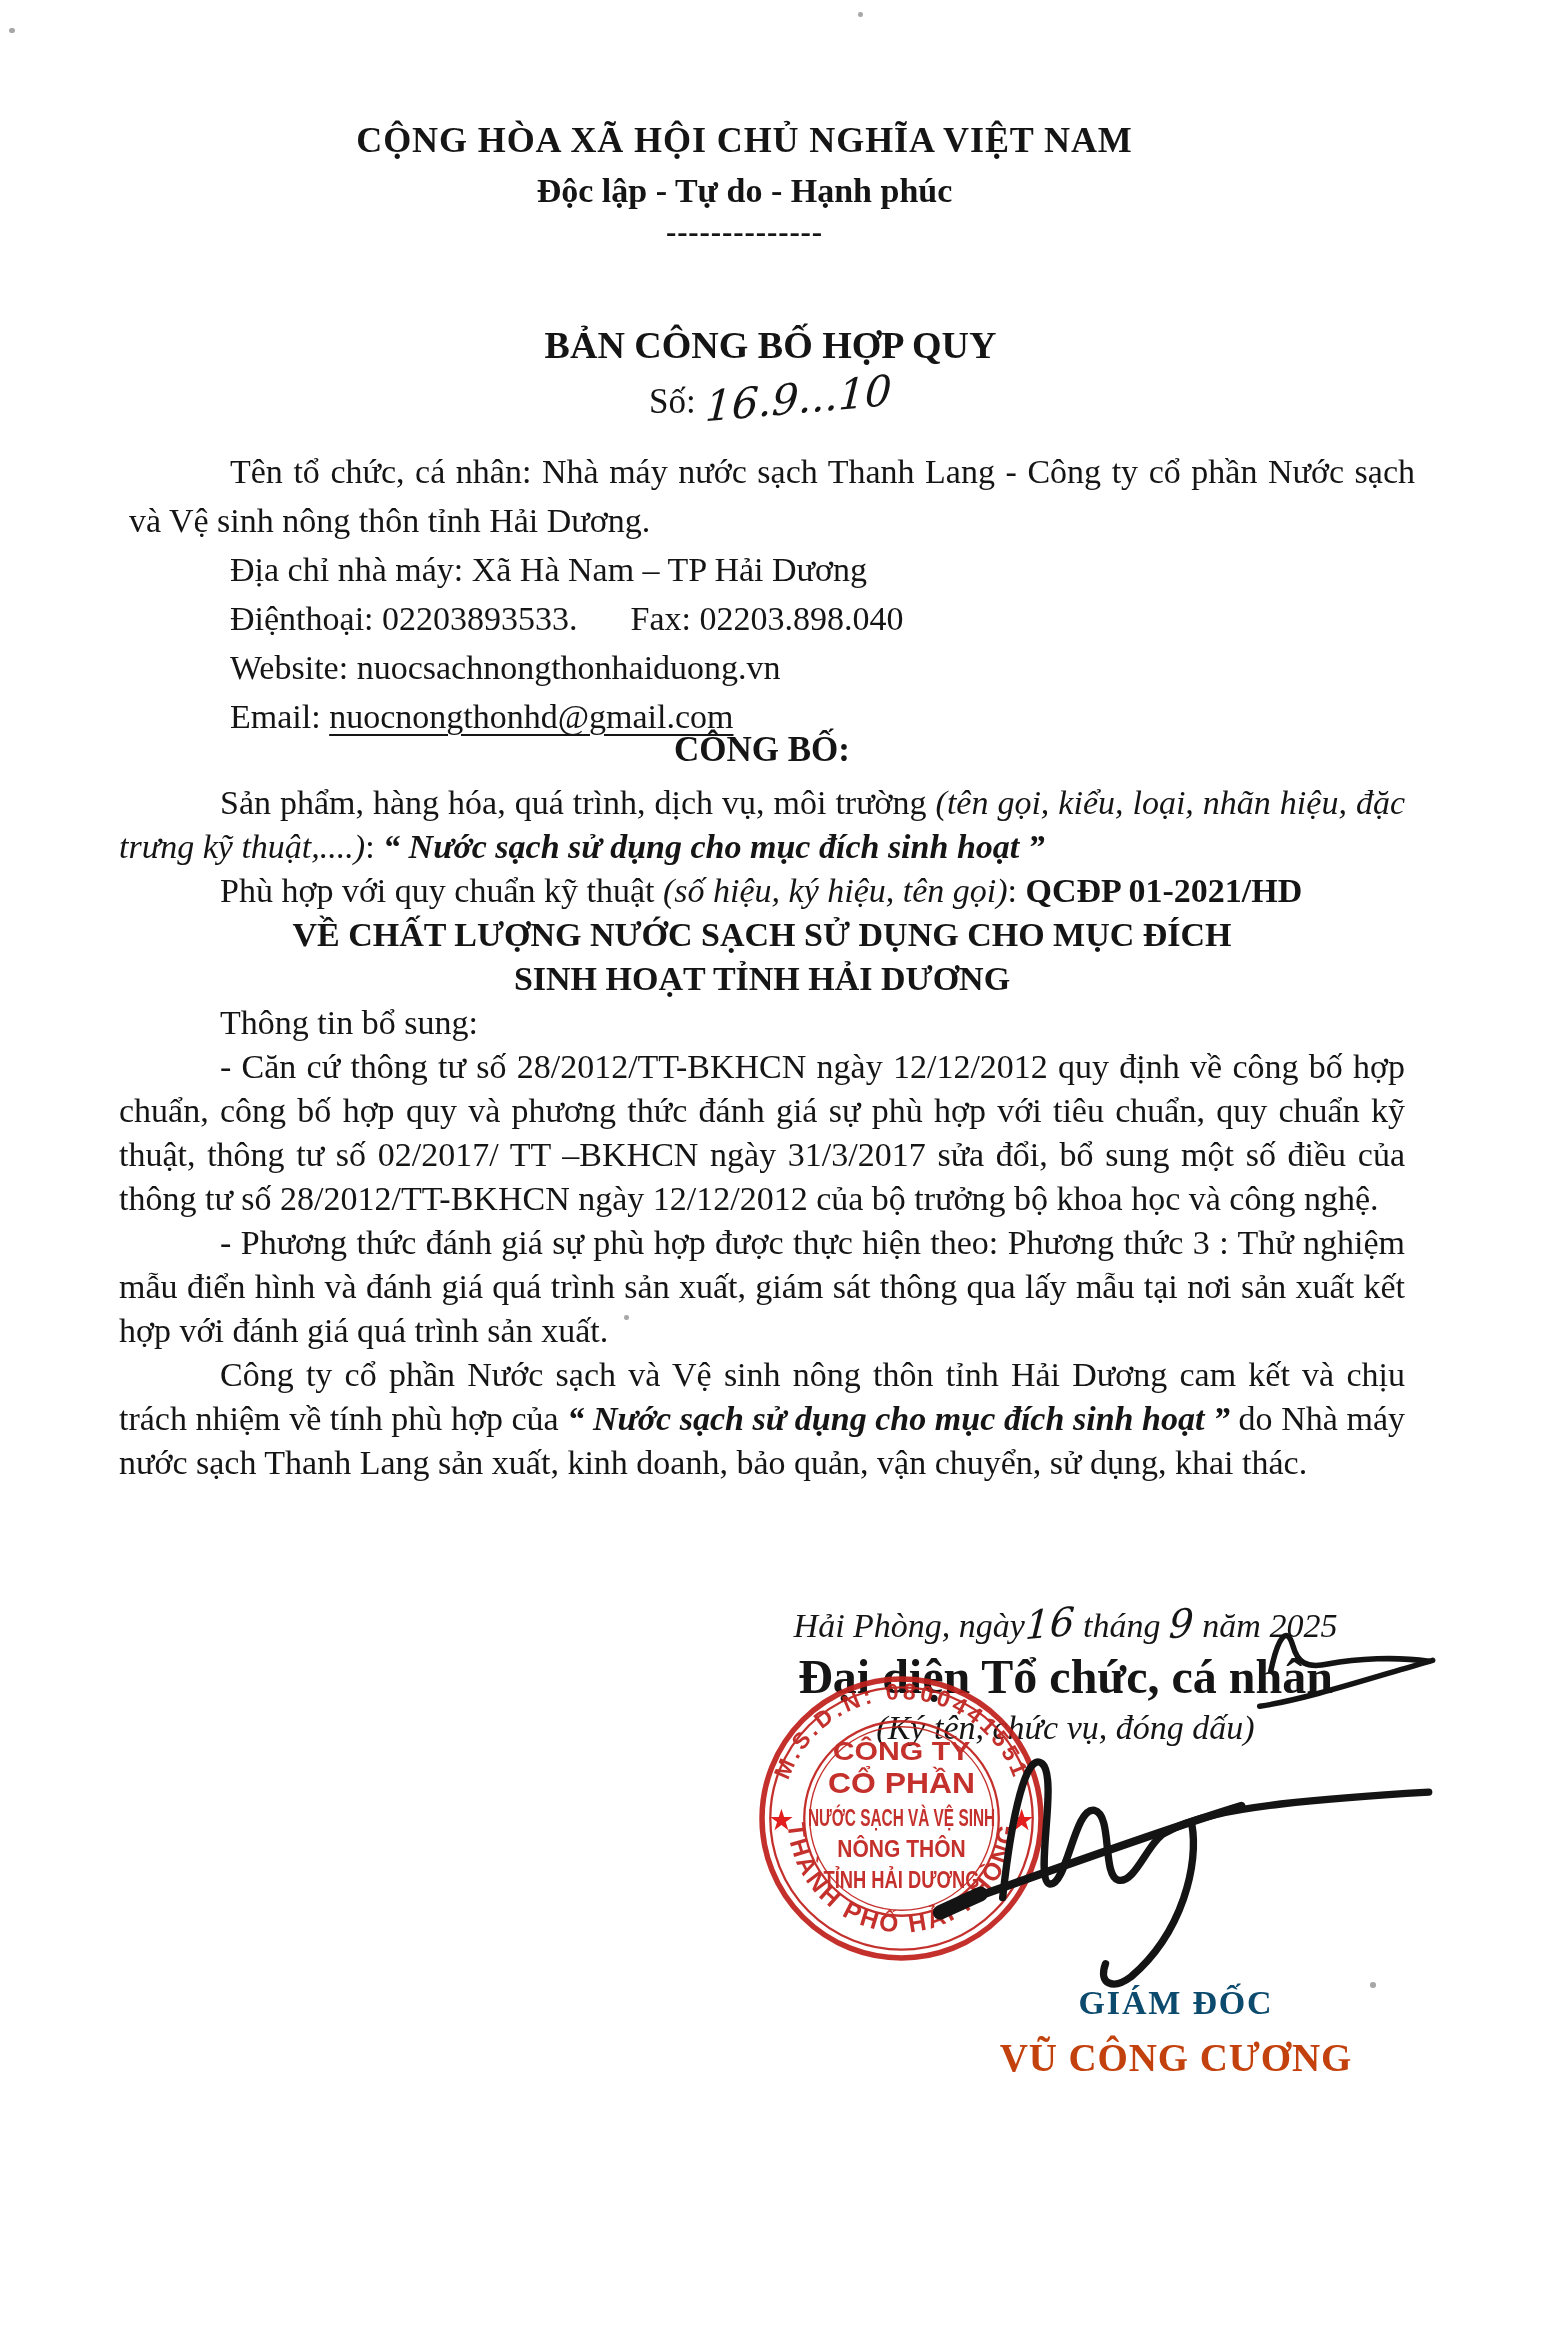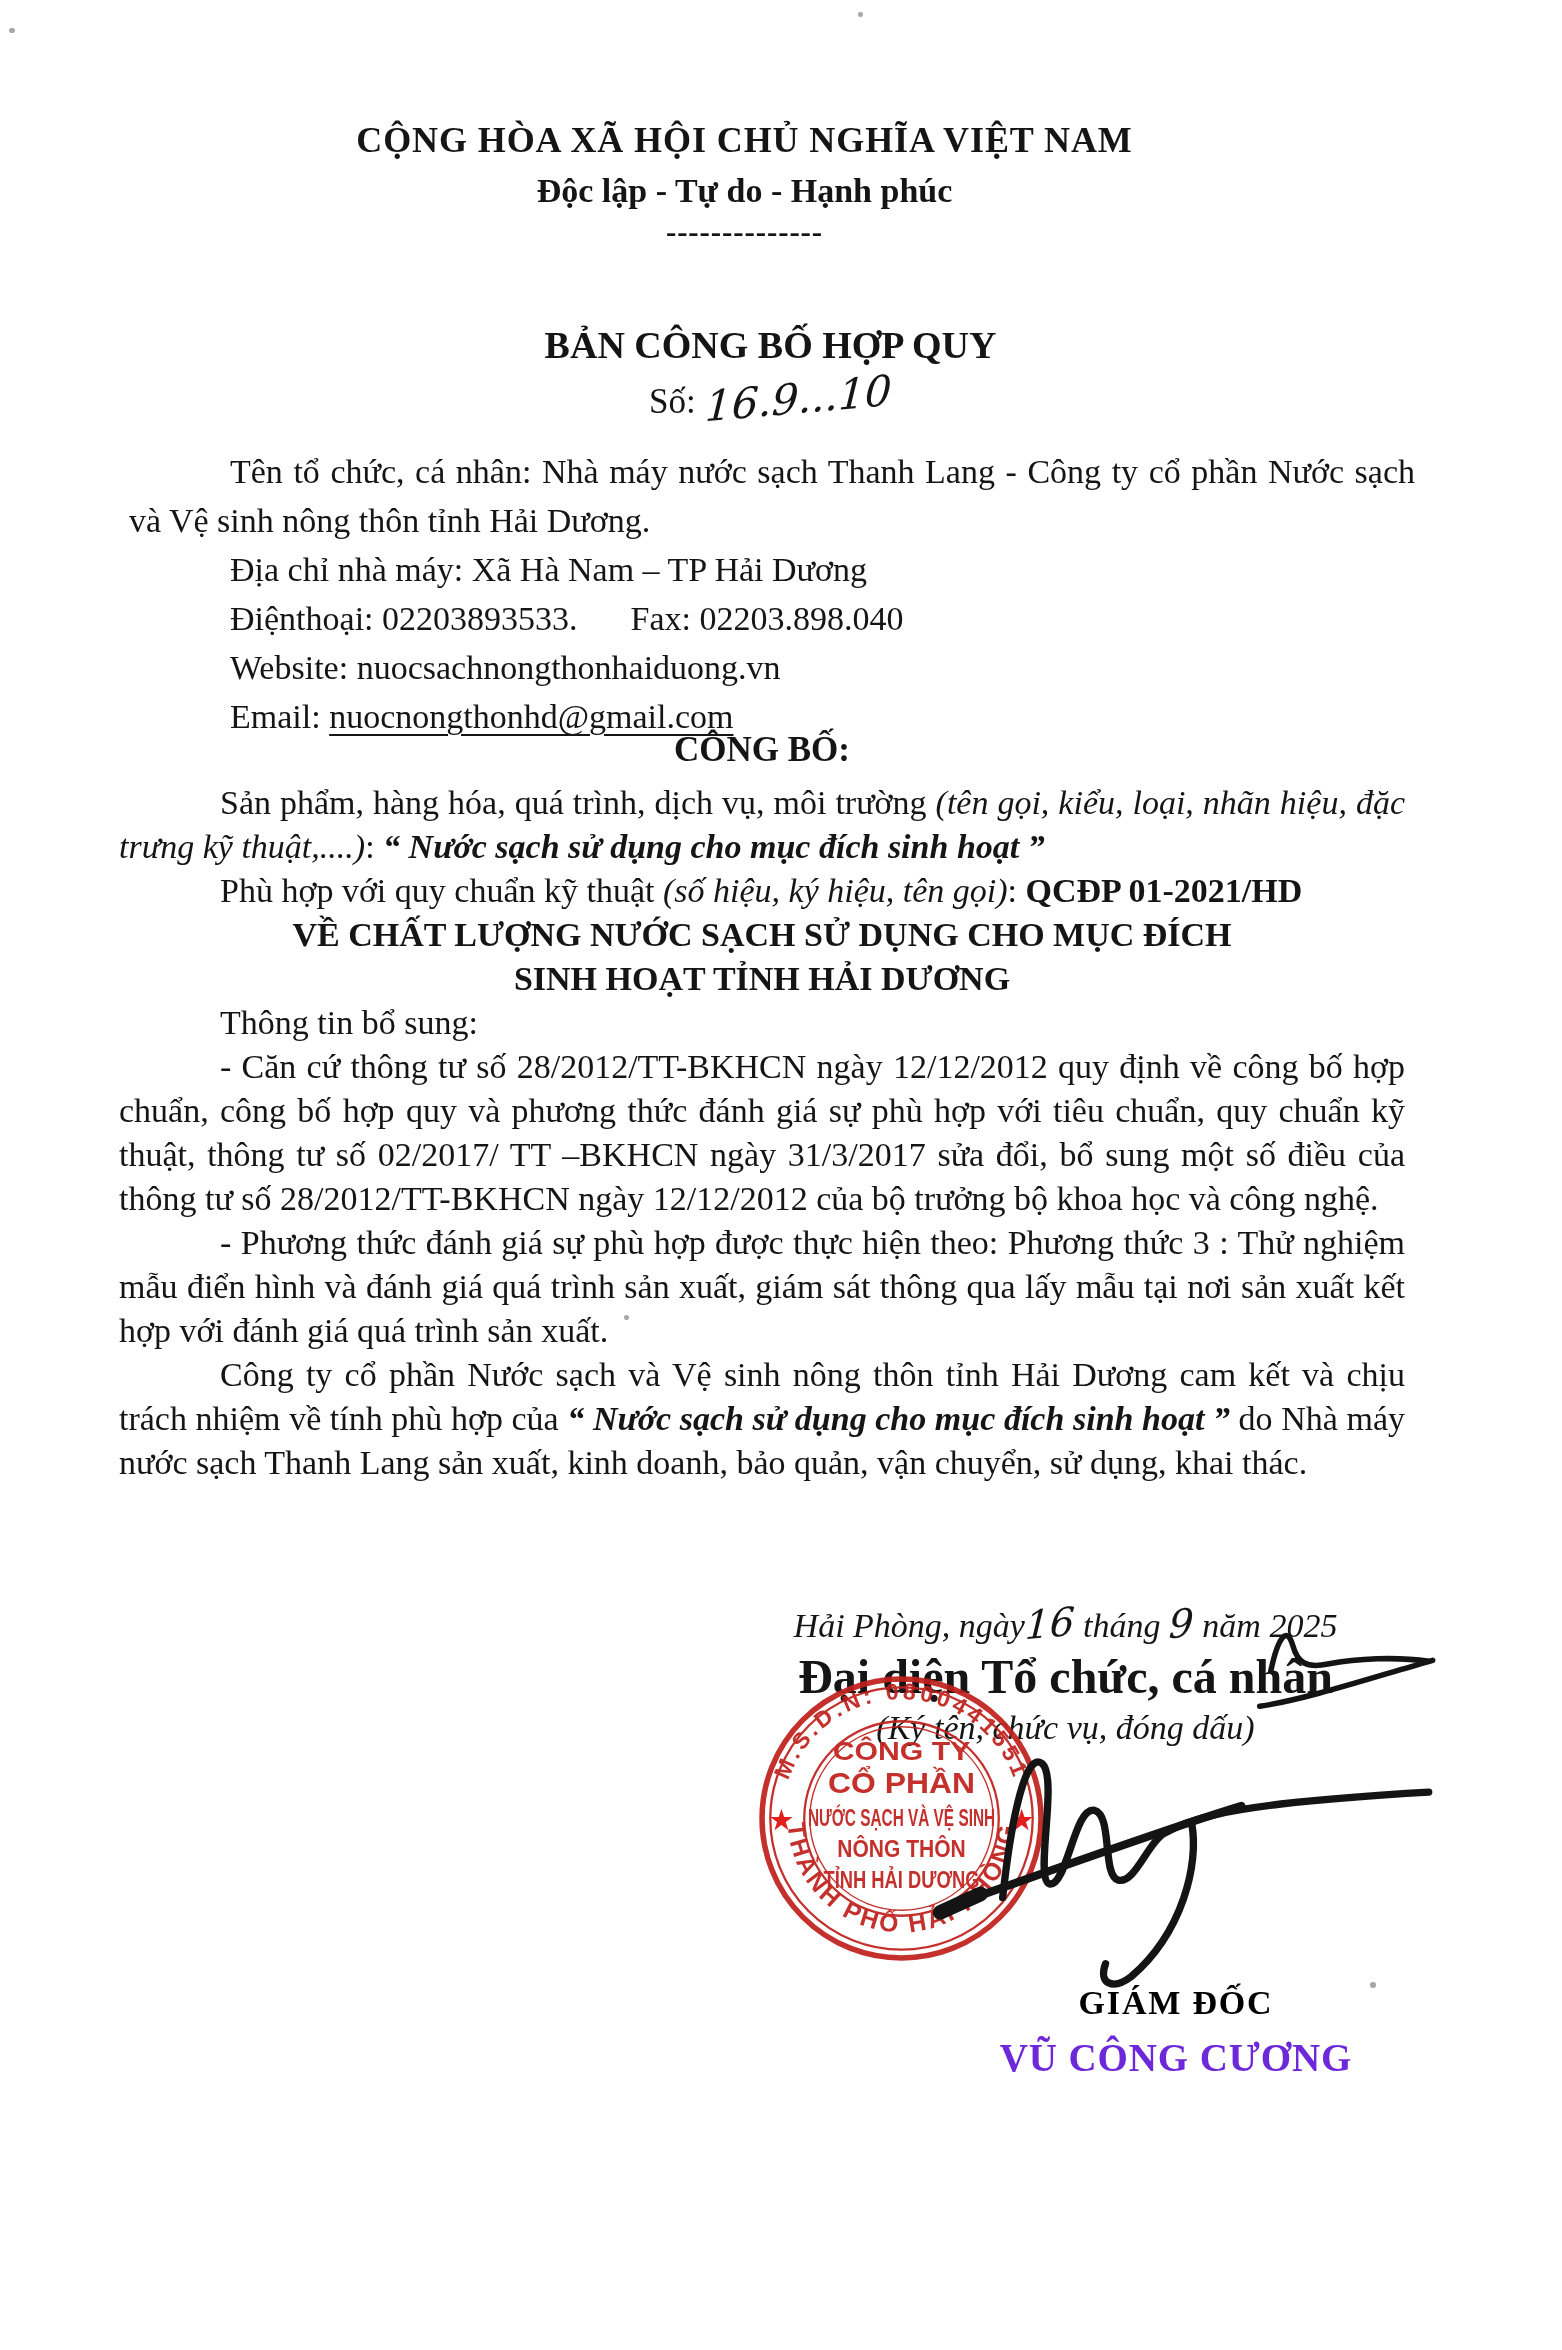--- a/index.html
+++ b/index.html
@@ -148,22 +148,22 @@
   </svg>
 
   <svg class="abs flourish-svg" width="184" height="92" viewBox="0 0 200 100">
     <g fill="none" stroke="#141414" stroke-linecap="round">
       <path stroke-width="6" d="M 16,58 C 24,20 34,8 40,30 C 45,48 54,55 78,50 C 110,44 152,42 188,47"></path>
       <path stroke-width="6" d="M 4,96 C 56,88 122,66 192,46"></path>
     </g>
   </svg>
 
   <div class="abs signer">
-    <div class="position" style="color: #000000;">GIÁM ĐỐC</div>
-    <div class="name" style="color: #6d28d9;">VŨ CÔNG CƯƠNG</div>
+    <div class="position" style="color: #0c4a6e;">GIÁM ĐỐC</div>
+    <div class="name" style="color: #c2410c;">VŨ CÔNG CƯƠNG</div>
   </div>
 
   <div class="speck" style="left:9.2px;top:27.5px;width:5.5px;height:5.5px;"></div>
   <div class="speck" style="left:858px;top:12px;width:4.6px;height:4.6px;"></div>
   <div class="speck" style="left:1370px;top:1982px;width:5.5px;height:5.5px;"></div>
   <div class="speck" style="left:624px;top:1315px;width:4.6px;height:4.6px;"></div>
 
 </div>
 
 

